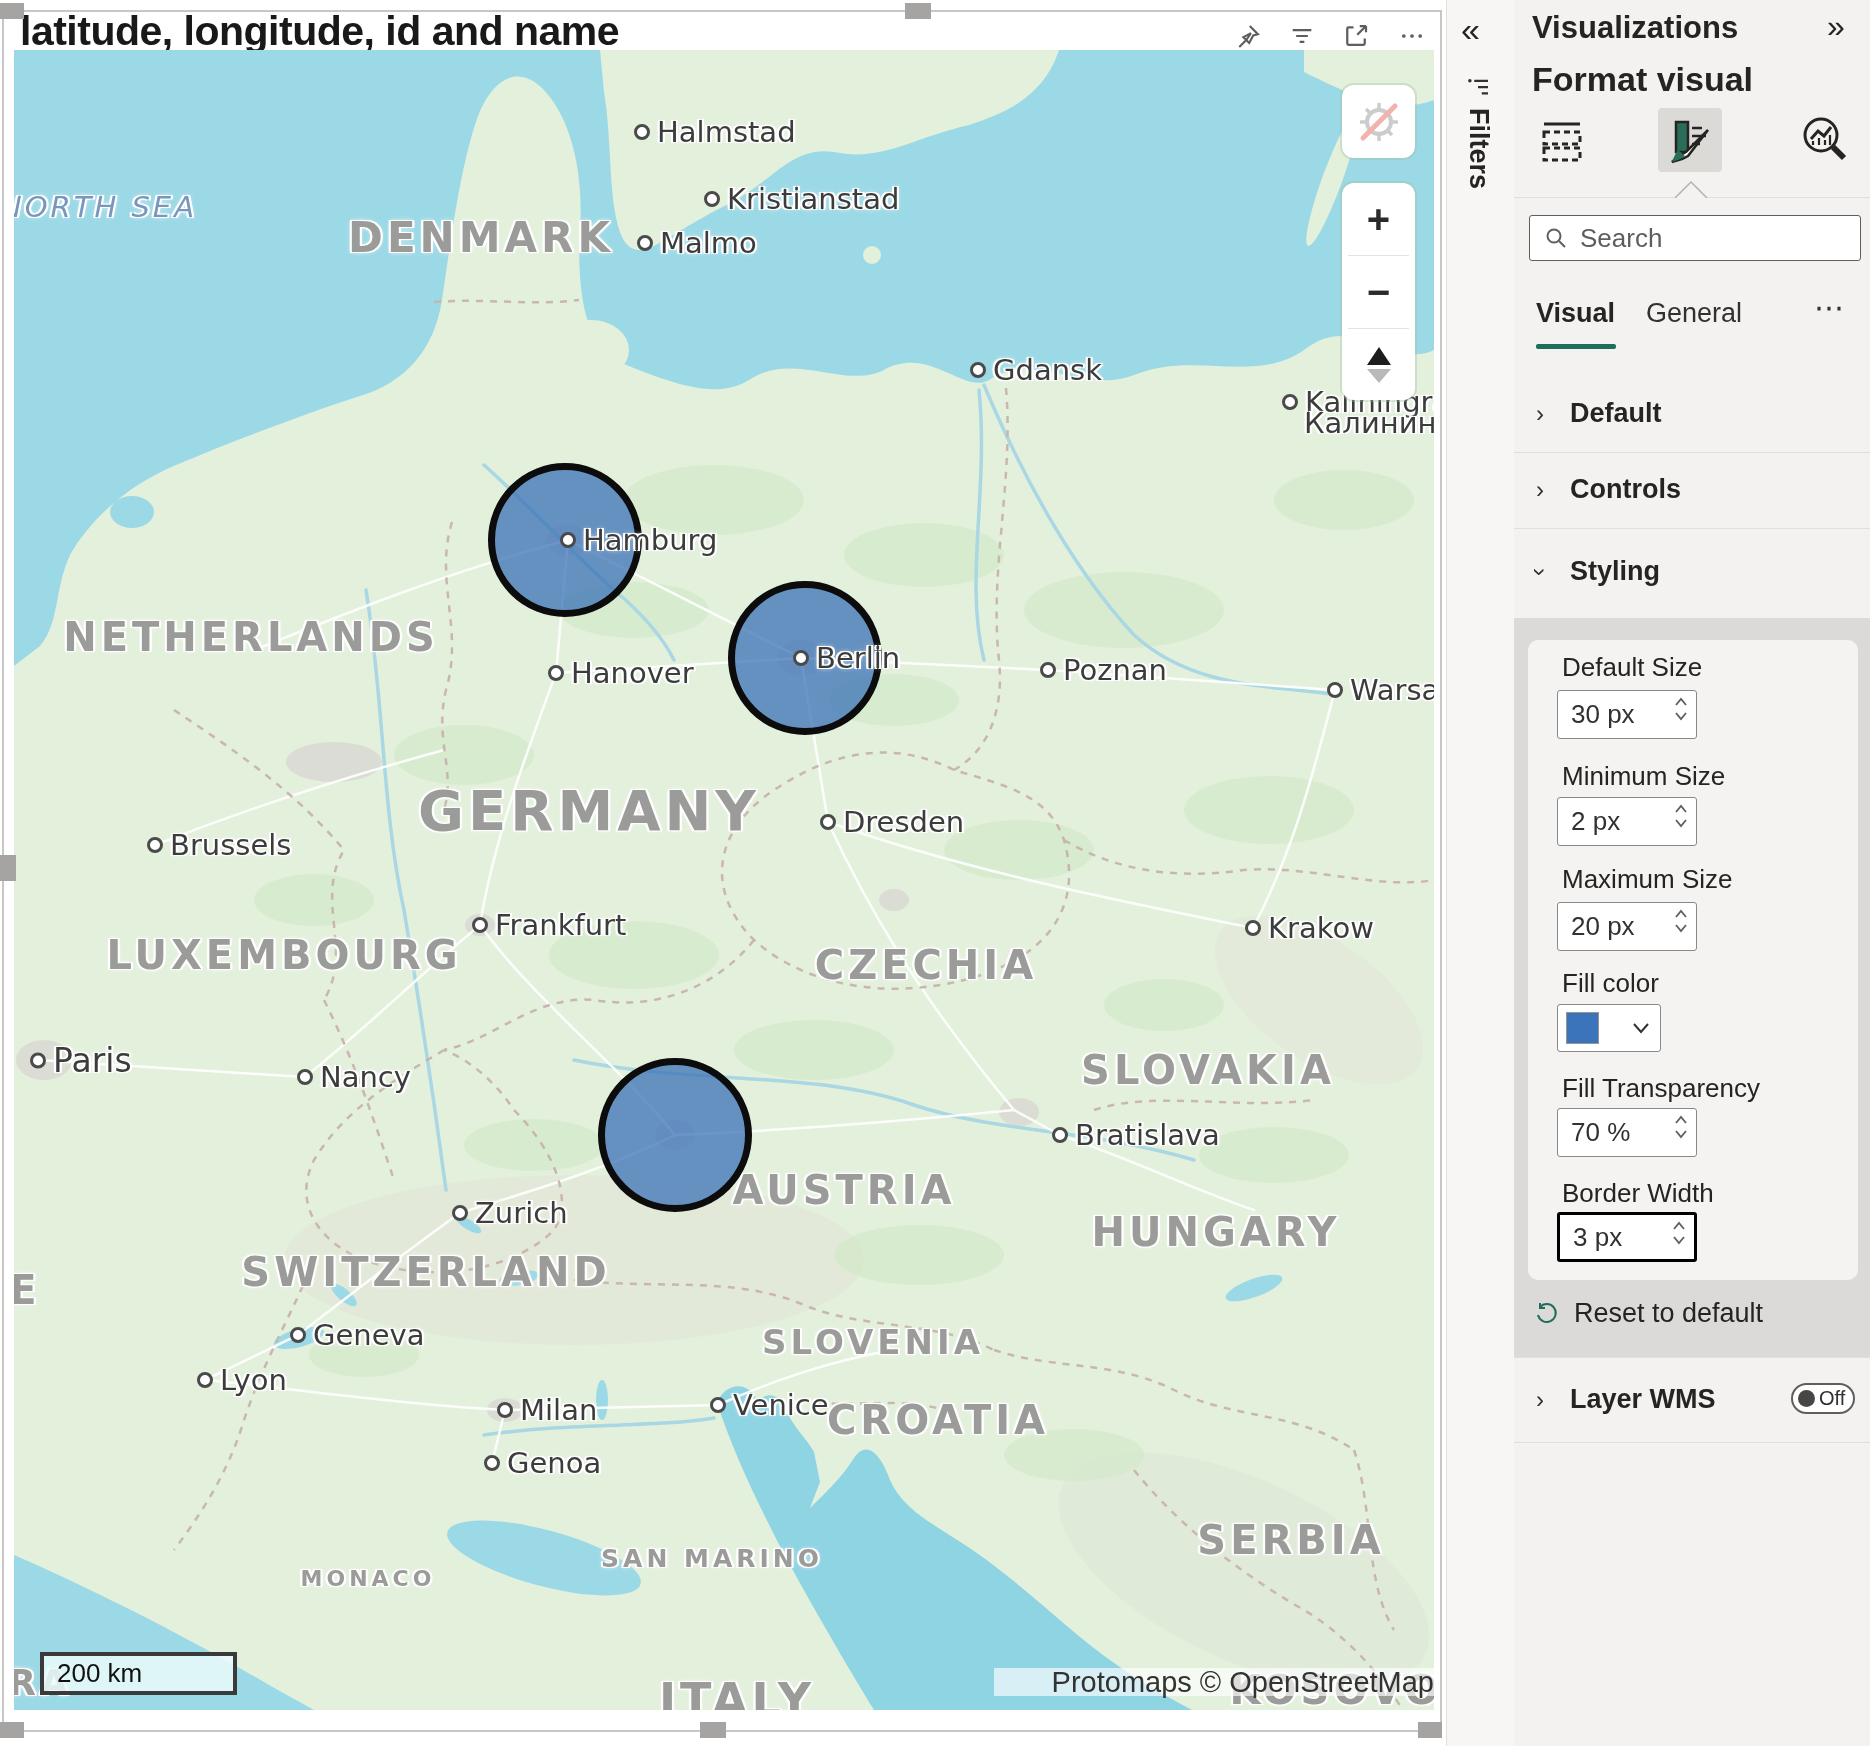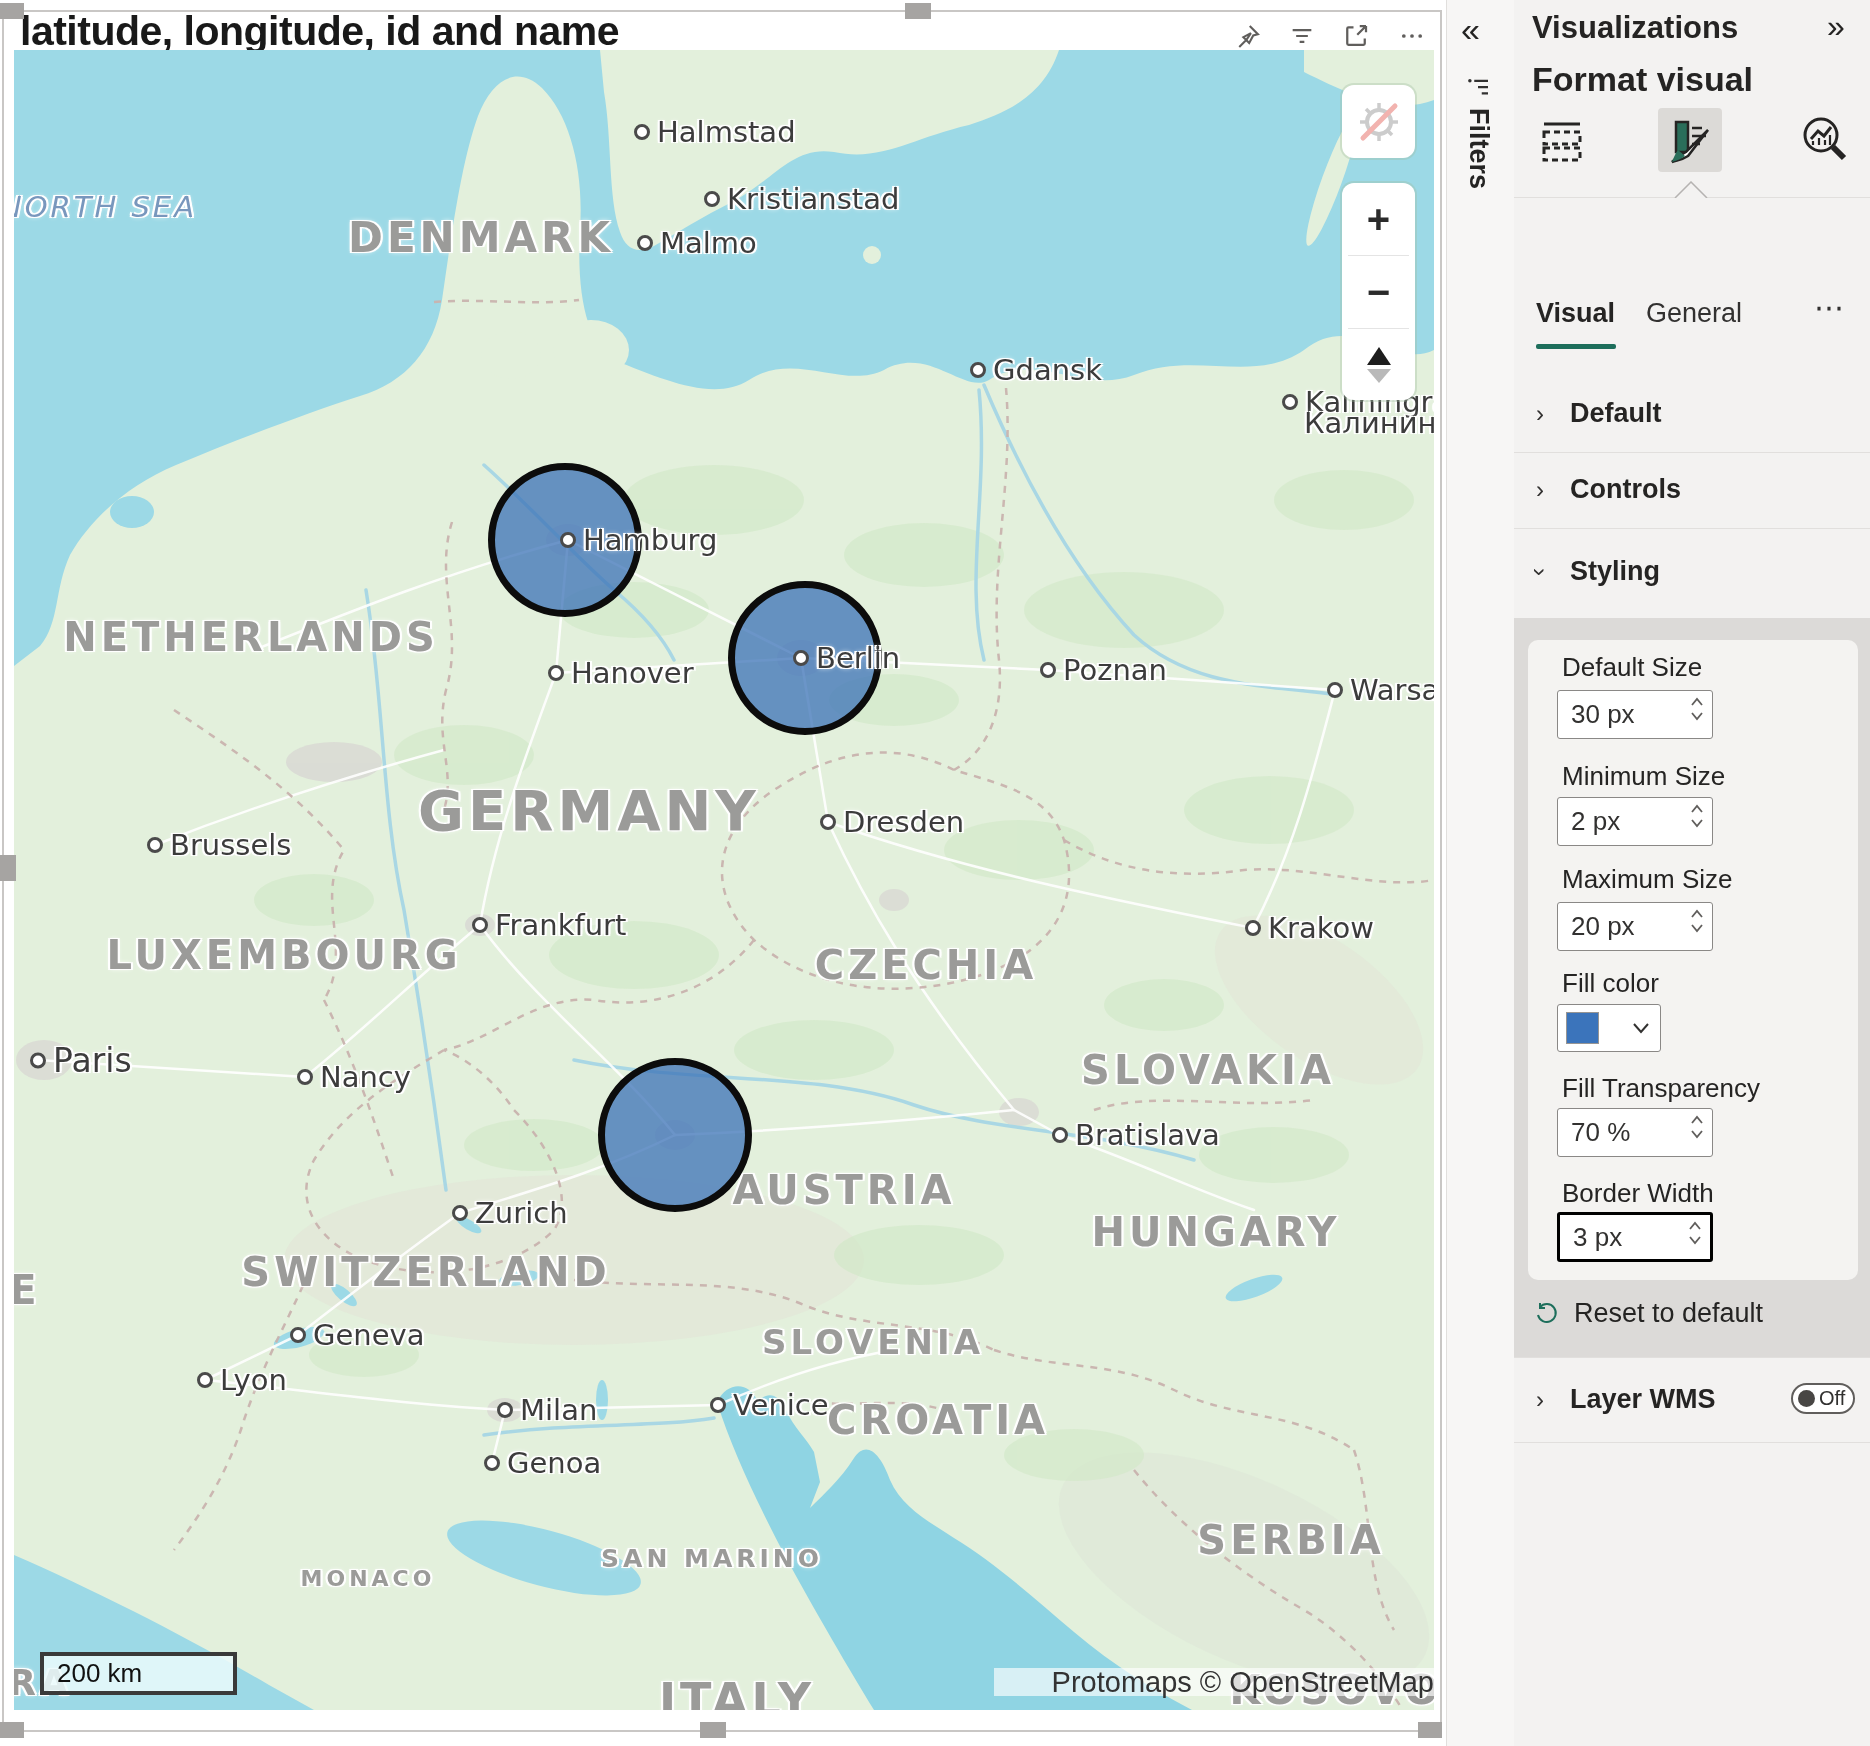--- a/index.html
+++ b/index.html
@@ -50,21 +50,21 @@
   .search .ph{font-size:26px;color:#605e5c;}
   .tab{position:absolute;top:298px;font-size:27px;color:#323130;cursor:pointer;}
   .tab.active{font-weight:700;color:#252423;}
   .tabline{position:absolute;left:22px;top:344px;width:80px;height:5px;background:#1d6e5b;border-radius:2px;}
   .secrow{position:absolute;left:0;width:357px;height:70px;cursor:pointer;}
   .secchev{position:absolute;left:22px;font-size:24px;color:#323130;}
   .seclab{position:absolute;left:56px;font-size:27px;font-weight:600;color:#252423;}
   .recess{position:absolute;left:0;top:618px;width:357px;height:739px;background:#dcdad8;}
   .card{position:absolute;left:14px;top:22px;width:330px;height:640px;background:#f4f3f1;border-radius:10px;}
   .flabel{position:absolute;left:34px;font-size:26px;color:#252423;white-space:nowrap;}
-  .finput{position:absolute;left:29px;width:156px;height:49px;background:#fff;border:1.5px solid #8a8886;border-radius:3px;box-sizing:border-box;display:flex;align-items:center;padding-left:13px;font-size:26px;color:#323130;}
+  .finput{position:absolute;left:29px;width:140px;height:49px;background:#fff;border:1.5px solid #8a8886;border-radius:3px;box-sizing:border-box;display:flex;align-items:center;padding-left:13px;font-size:26px;color:#323130;}
   .finput .spin{position:absolute;right:8px;top:5px;display:flex;flex-direction:column;gap:2px;}
   .finput.focused{border:3px solid #000;}
   .ddchev{position:absolute;}
   .resetrow{position:absolute;left:20px;top:1298px;display:flex;align-items:center;gap:16px;cursor:pointer;}
   .resetrow .rtxt{font-size:27px;color:#252423;}
   .toggle{position:absolute;left:277px;top:1383px;width:64px;height:31px;border:2px solid #605e5c;border-radius:16px;background:#fff;box-sizing:border-box;display:flex;align-items:center;cursor:pointer;}
   .toggle .knob{width:17px;height:17px;border-radius:50%;background:#484644;margin-left:5px;}
   .toggle .state{font-size:20px;color:#323130;margin-left:4px;}
 </style>
 </head>
@@ -452,20 +452,27 @@
         <path d="M14 26 L21 18 L27 23 L34 14"></path>
         <path d="M16 28 V32 M22 25 V32 M28 27 V32 M33 22 V32" stroke-width="2.2"></path>
         <line x1="36" y1="34" x2="47" y2="45" stroke-width="6"></line>
       </svg>
     </div>
     <div class="pdiv" style="top:197px;"></div>
     <svg style="position:absolute;left:160px;top:181px;" width="34" height="17" viewBox="0 0 34 17">
       <path d="M1,17 L17,1 L33,17" fill="#f3f2f1" stroke="#b5b3b1" stroke-width="1.5"></path>
     </svg>
 
+    <div class="search">
+      <svg width="24" height="24" viewBox="0 0 24 24" fill="none" stroke="#605e5c" stroke-width="2">
+        <circle cx="10" cy="10" r="6.5"></circle>
+          <line x1="15" y1="15" x2="21" y2="21"></line>
+      </svg>
+      <span class="ph">Search</span>
+    </div>
 
     <div class="tab active" style="left:22px;">Visual</div>
     <div class="tabline"></div>
     <div class="tab" style="left:132px;">General</div>
     <div class="tab" style="left:300px;top:290px;font-size:30px;">⋯</div>
 
     <div class="secrow" style="top:382px;">
       <span class="secchev" style="top:18px;">›</span>
       <span class="seclab" style="top:16px;">Default</span>
     </div>

